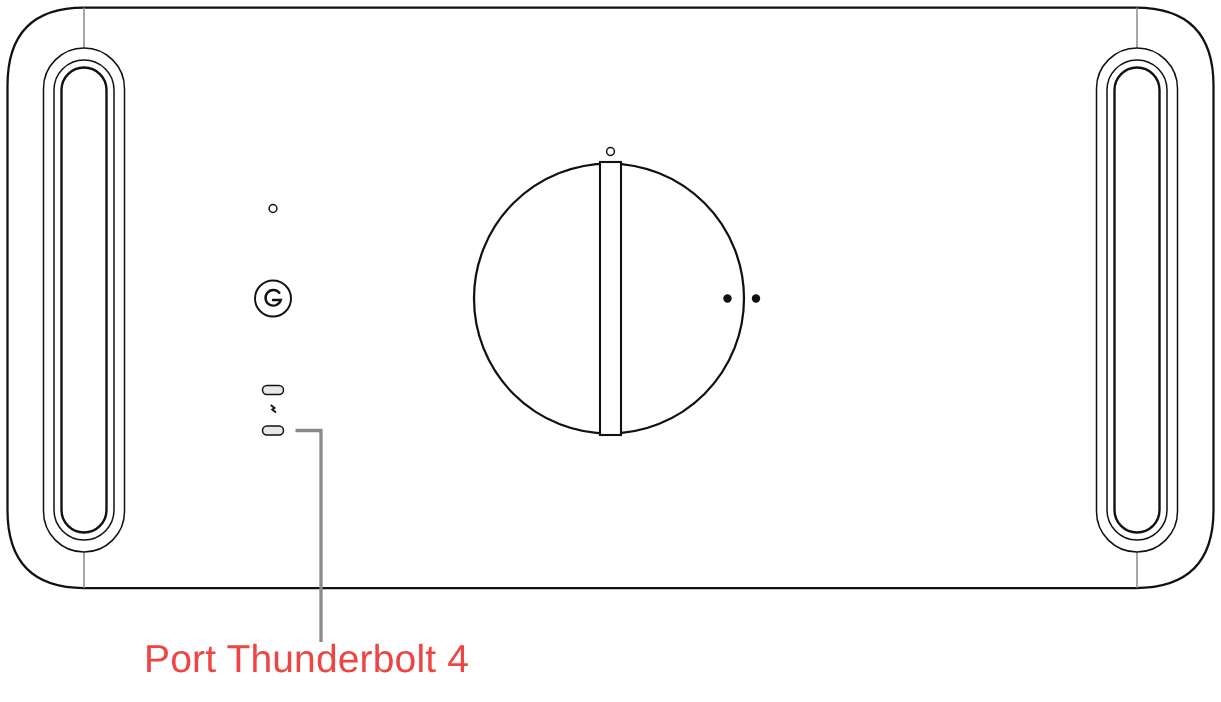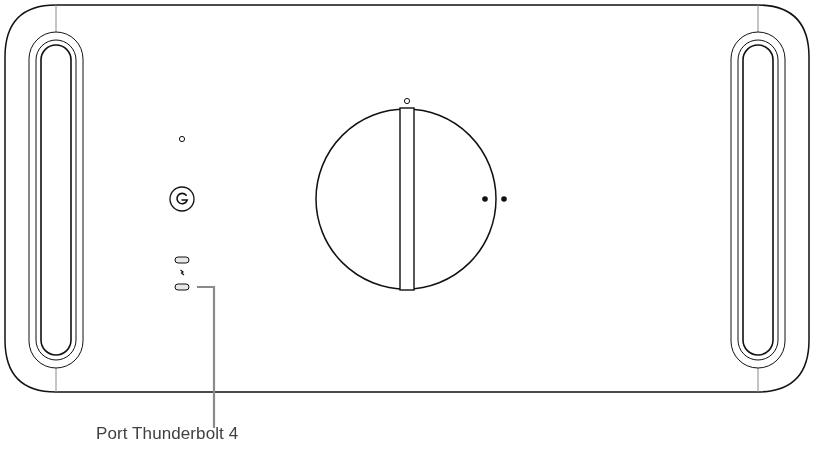--- a/index.html
+++ b/index.html
@@ -1,18 +1,18 @@
 <!DOCTYPE html>
 <html><head>
 <meta charset="utf-8">
 <style>
   html, body { margin: 0; padding: 0; background: #ffffff; }
   body { width: 814px; height: 468px; position: relative; overflow: hidden; font-family: "Liberation Sans", sans-serif; }
   svg { position: absolute; left: 0; top: 0; }
-  .callout-label { position: absolute; left: 96px; top: 424px; width: 240px; font-size: 17px; color: #404040; white-space: nowrap; letter-spacing: 0.1px; }
+  .callout-label { position: absolute; left: 96px; top: 424px; width: 240px; font-size: 26px; color: #ef4444; white-space: nowrap; letter-spacing: 0.1px; }
 </style>
 </head>
 <body>
 
 <svg width="814" height="468" viewBox="0 0 814 468">
 
   <path d="M56,5 L757,5 Q809,5 809,57 L809,340 Q809,392 757,392 L56,392 Q5,392 5,340 L5,57 Q5,5 56,5 Z" fill="none" stroke="#111" stroke-width="1.5"></path>
 
   <line x1="56" y1="5" x2="56" y2="32" stroke="#8a8a8a" stroke-width="1"></line>
   <line x1="56" y1="368" x2="56" y2="392" stroke="#8a8a8a" stroke-width="1"></line>

